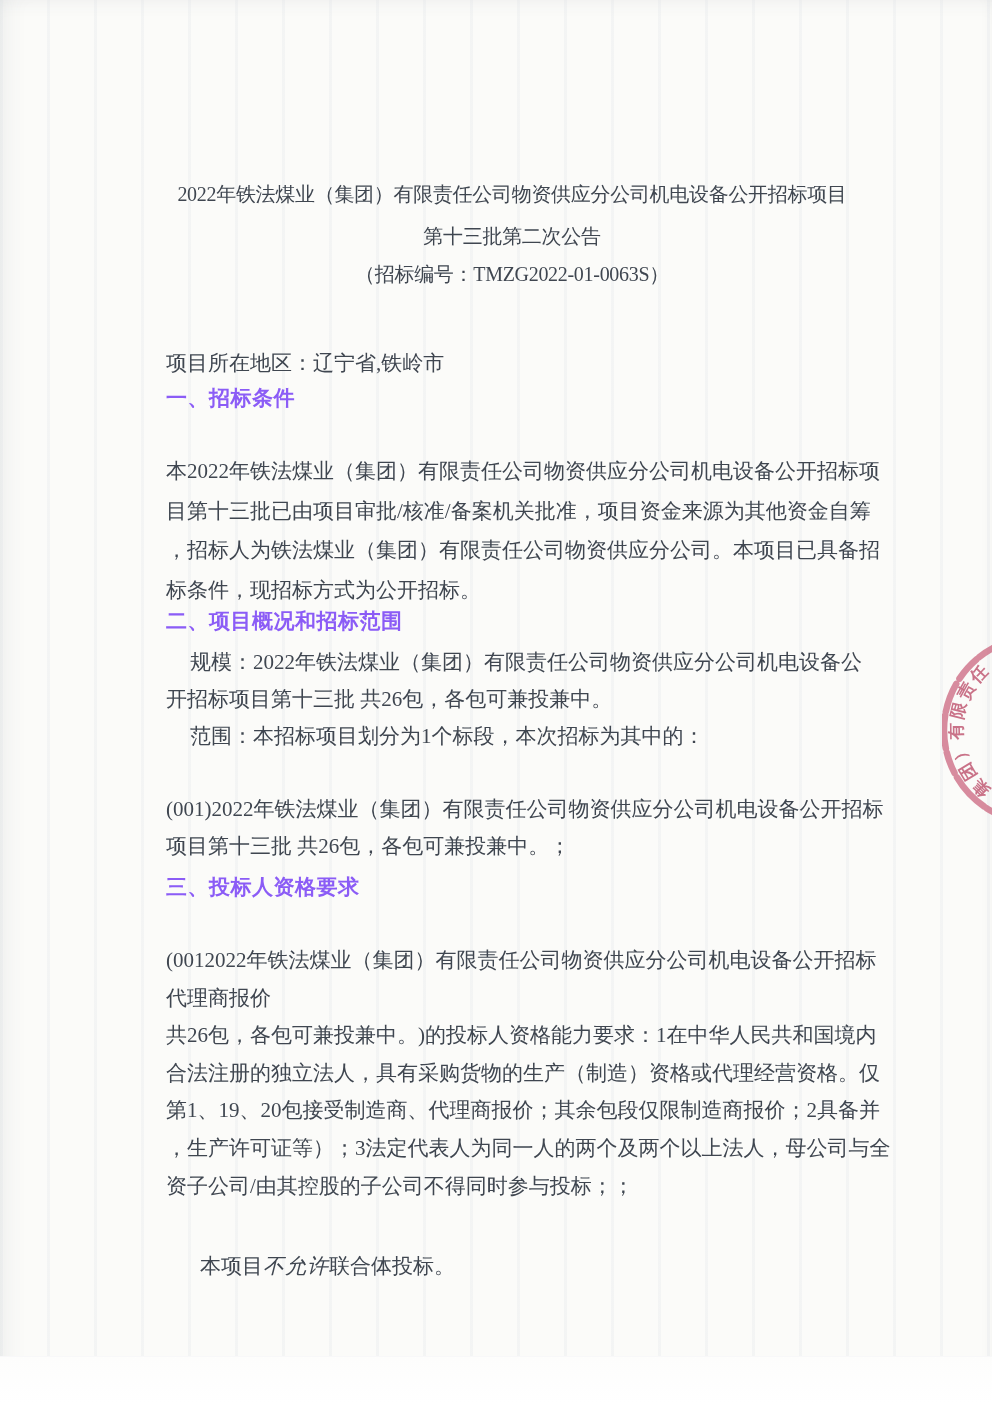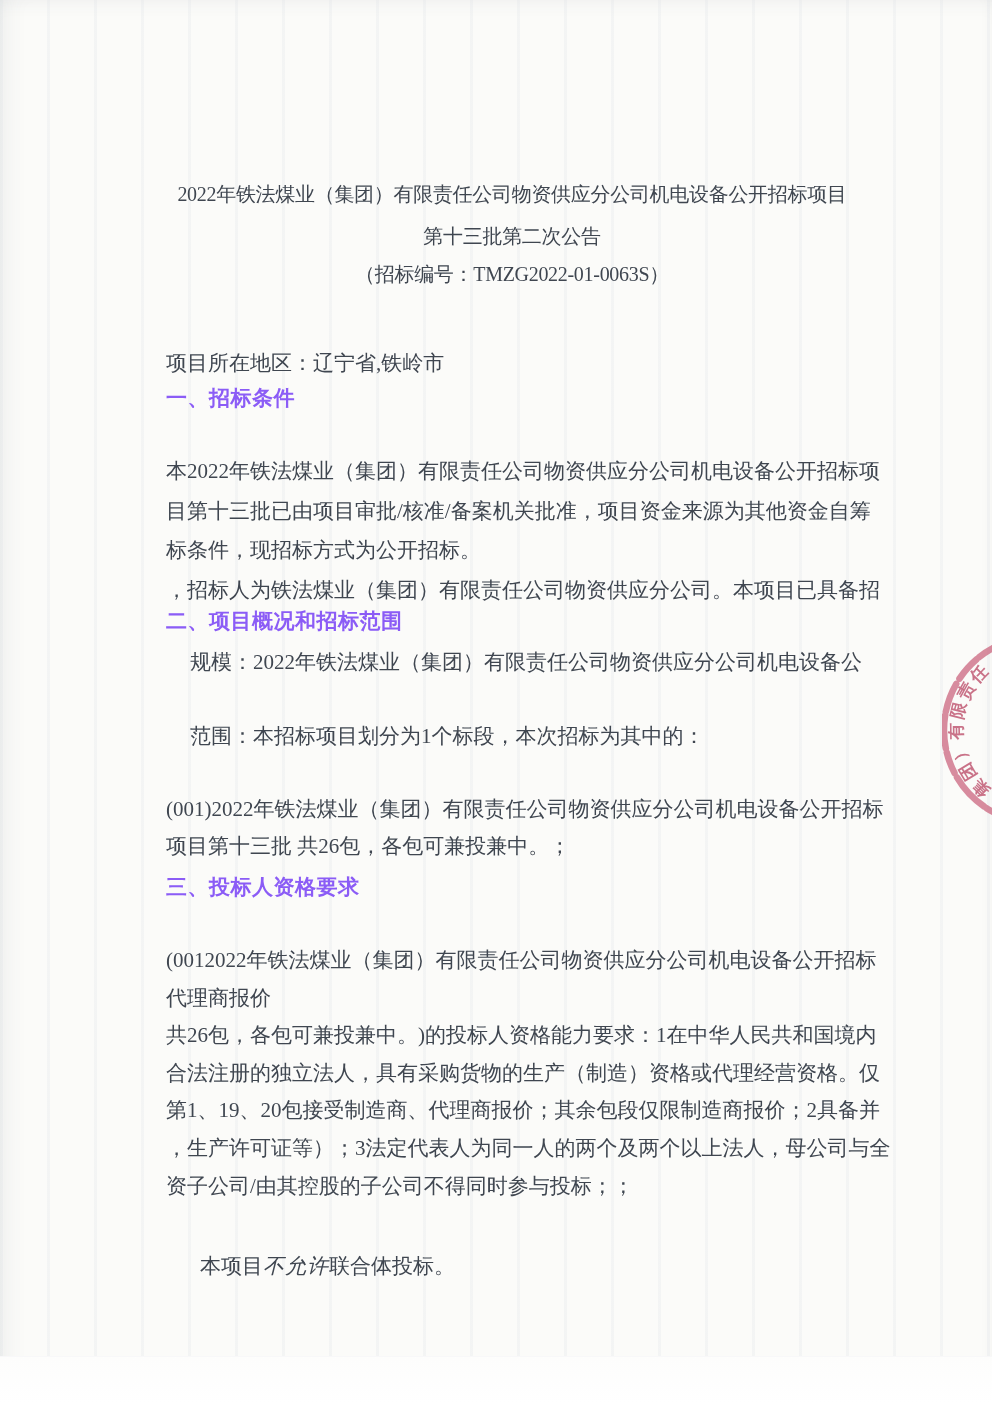--- a/index.html
+++ b/index.html
@@ -64,30 +64,31 @@
       <div class="line">项目所在地区：辽宁省,铁岭市</div>
     </div>
 
     <div class="block single heading" style="top:352px">
       <div class="line">一、招标条件</div>
     </div>
 
     <div class="block" style="top:420px;line-height:39.5px">
       <div class="line">本2022年铁法煤业（集团）有限责任公司物资供应分公司机电设备公开招标项</div>
       <div class="line">目第十三批已由项目审批/核准/备案机关批准，项目资金来源为其他资金自筹</div>
+      <div class="line">，招标人为铁法煤业（集团）有限责任公司物资供应分公司。本项目已具备招</div>
       <div class="line">标条件，现招标方式为公开招标。</div>
-      <div class="line">，招标人为铁法煤业（集团）有限责任公司物资供应分公司。本项目已具备招</div>
     </div>
 
     <div class="block single heading" style="top:575px">
       <div class="line">二、项目概况和招标范围</div>
     </div>
 
     <div class="block" style="top:612px;line-height:37px">
       <div class="line ind1">规模：2022年铁法煤业（集团）有限责任公司物资供应分公司机电设备公</div>
+      <div class="line">开招标项目第十三批 共26包，各包可兼投兼中。</div>
     </div>
 
     <div class="block single" style="top:690px">
       <div class="line ind1">范围：本招标项目划分为1个标段，本次招标为其中的：</div>
     </div>
 
     <div class="block" style="top:759px;line-height:36.5px">
       <div class="line">(001)2022年铁法煤业（集团）有限责任公司物资供应分公司机电设备公开招标</div>
       <div class="line">项目第十三批 共26包，各包可兼投兼中。；</div>
     </div>

